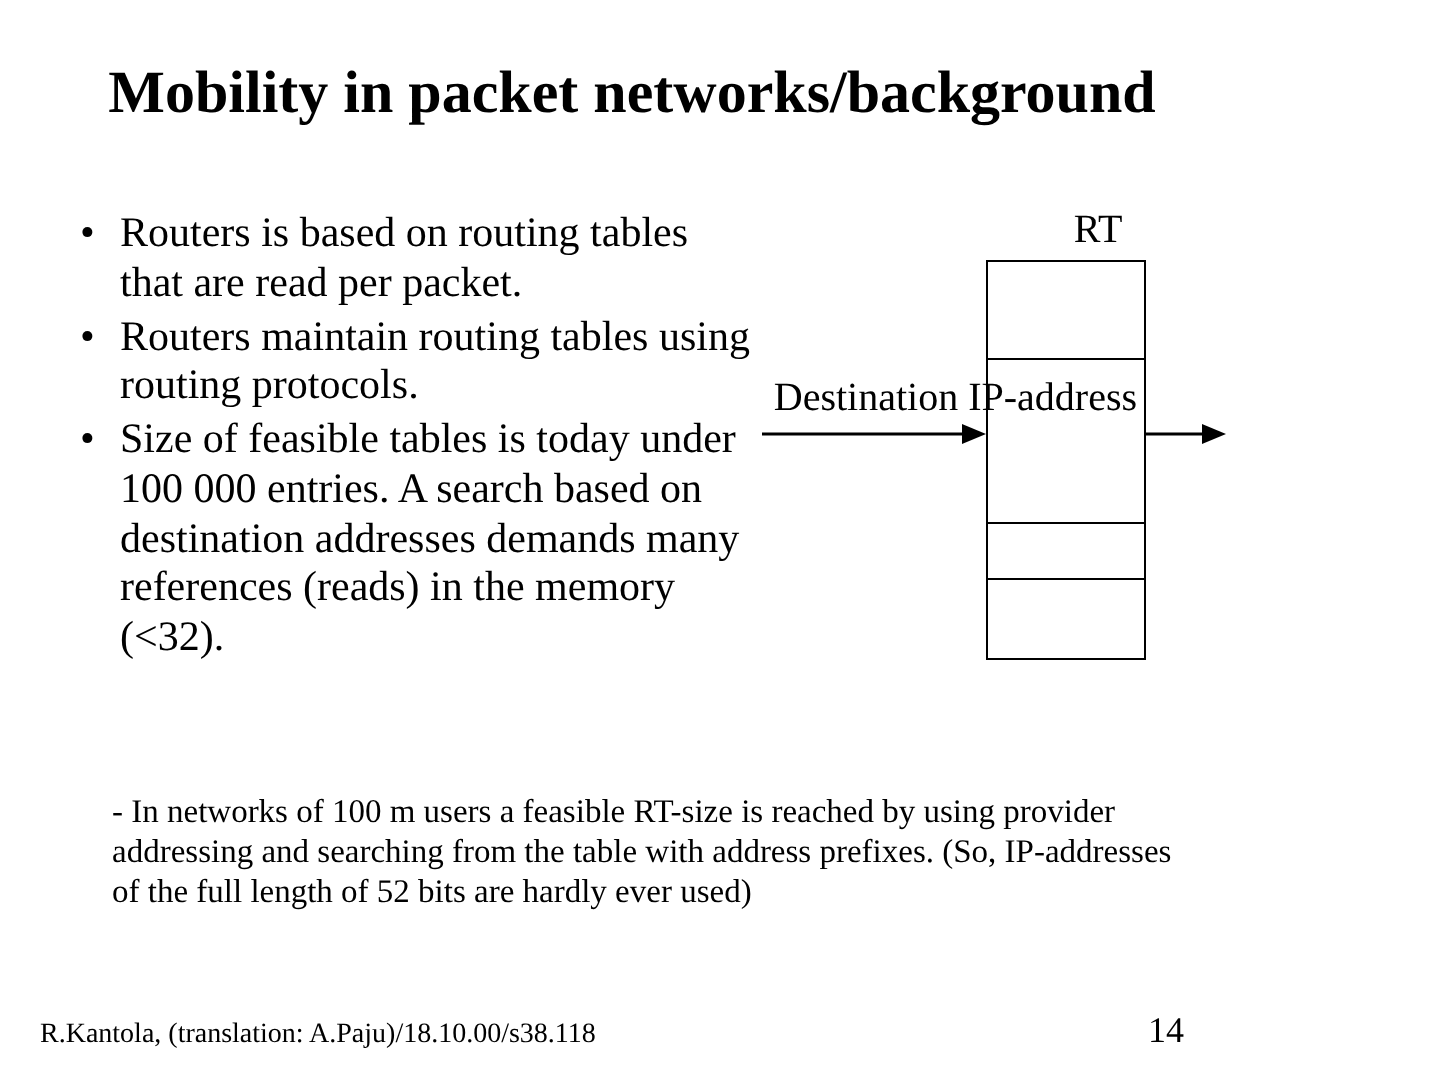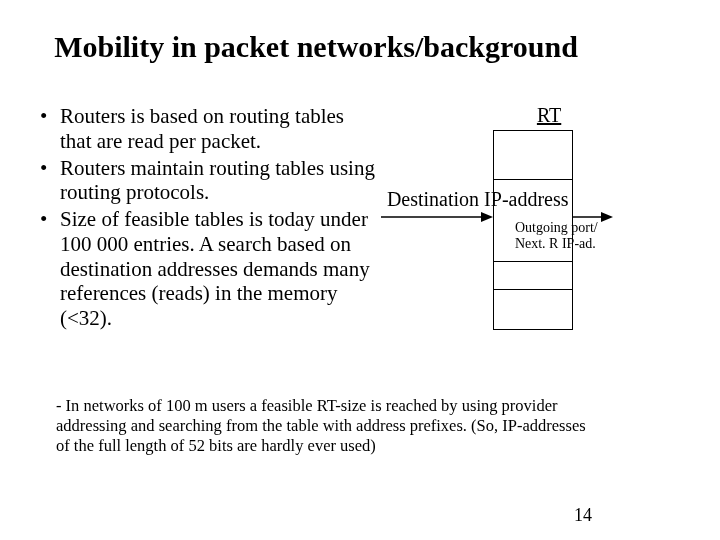--- a/index.html
+++ b/index.html
@@ -5,21 +5,21 @@
   * { box-sizing: border-box; margin: 0; padding: 0; }
   html, body { width: 720px; height: 540px; background: #fff; font-family: "Times New Roman", Times, serif; color: #000; }
   .slide { position: relative; width: 632px; height: 540px; padding: 24px 40px 20px 40px; }
   .title { font-size: 30px; text-align: center; margin-top: 6px; margin-bottom: 40px; }
   .content { display: flex; }
   .bullets { width: 380px; font-size: 21px; line-height: 1.18; }
   .bullets .row { display: flex; margin-bottom: 2px; }
   .bullets .dot { width: 20px; flex: 0 0 20px; }
   .bullets .txt { flex: 1; }
   .diagram { position: relative; width: 230px; height: 230px; margin-left: 8px; }
-  .rt-label { position: absolute; top: 0px; left: 150px; font-size: 20px; text-decoration: underline; }
+  .rt-label { position: absolute; top: 0px; left: 150px; font-size: 20px; }
   .dest-label { position: absolute; top: 84px; left: 0px; font-size: 20px; white-space: nowrap; }
   .out-label { position: absolute; top: 116px; left: 128px; font-size: 14px; line-height: 1.15; white-space: nowrap; }
   .table-box { position: absolute; top: 26px; left: 106px; width: 80px; height: 200px; border: 1.5px solid #000; background: #fff; }
   .table-box .hline { position: absolute; left: 0; right: 0; height: 0; border-top: 1.5px solid #000; }
   .arrow { position: absolute; }
   .arrow svg { display: block; }
   .footnote { position: absolute; left: 56px; right: 40px; top: 396px; font-size: 16.5px; line-height: 1.2; }
   .foot-left { position: absolute; left: 20px; bottom: 14px; font-size: 14px; }
   .foot-right { position: absolute; right: 40px; bottom: 14px; font-size: 18px; margin-top: 23px; }
 </style>
@@ -51,24 +51,20 @@
       <div class="rt-label">RT</div>
 
       <div class="table-box">
         <div class="hline" style="top:48px"></div>
         <div class="hline" style="top:130px"></div>
         <div class="hline" style="top:158px"></div>
       </div>
 
       <div class="dest-label">Destination IP-address</div>
 
-      <div class="out-label">
-        <span>Outgoing port/</span><br>
-        <span>Next. R IP-ad.</span>
-      </div>
 
       <div class="arrow" style="top:106px; left:-6px;">
         <svg width="112" height="14" viewBox="0 0 112 14">
           <line x1="0" y1="7" x2="100" y2="7" stroke="#000" stroke-width="1.5"></line>
           <polygon points="100,2 112,7 100,12" fill="#000"></polygon>
         </svg>
       </div>
 
       <div class="arrow" style="top:106px; left:186px;">
         <svg width="40" height="14" viewBox="0 0 40 14">
@@ -76,15 +72,16 @@
           <polygon points="28,2 40,7 28,12" fill="#000"></polygon>
         </svg>
       </div>
 
     </div>
 
   </div>
 
   <div class="footnote">- In networks of 100 m users a feasible RT-size is reached by using provider addressing and searching from the table with address prefixes. (So, IP-addresses of the full length of 52 bits are hardly ever used)</div>
 
+  <div class="foot-left">R.Kantola, (translation: A.Paju)/18.10.00/s38.118</div>
   <div class="foot-right">14</div>
 
 </div>
 
 </body></html>

